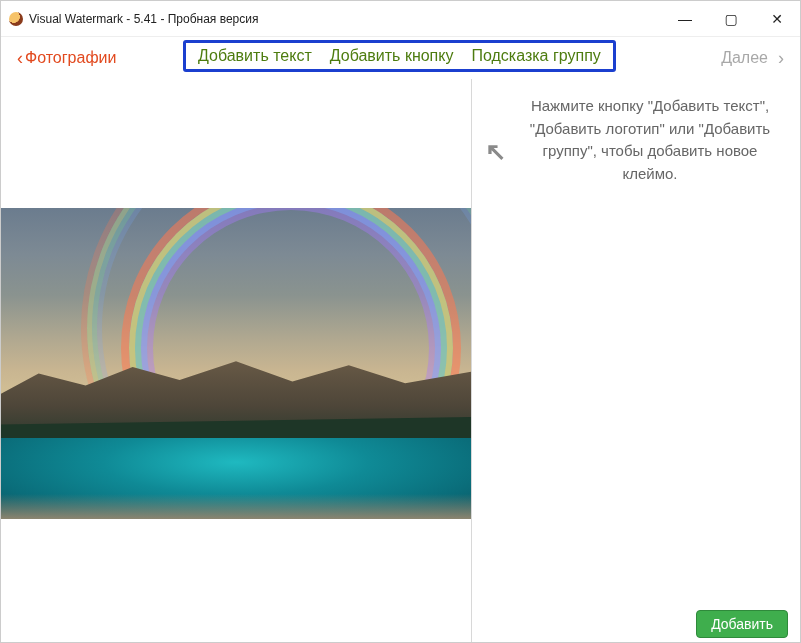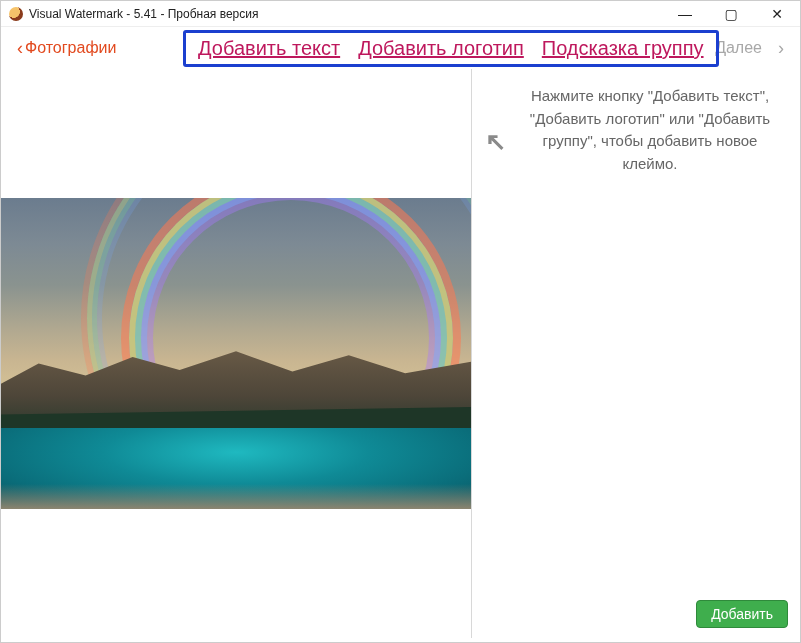--- a/index.html
+++ b/index.html
@@ -6,21 +6,21 @@
   body {
     font-family: "Segoe UI", Arial, sans-serif;
     background: #fff;
     width: 801px;
     height: 643px;
     overflow: hidden;
     border: 1px solid #ccc;
   }
   
   .titlebar {
-    height: 26px;
+    height: 36px;
     background: #fff;
     display: flex;
     align-items: center;
     padding-left: 8px;
     font-size: 12px;
     color: #222;
     border-bottom: 1px solid #eee;
   }
   .titlebar .app-icon {
     width: 14px; height: 14px;
@@ -59,32 +59,31 @@
     position: absolute;
     left: 182px;
     top: 3px;
     display: flex;
     gap: 18px;
     border: 3px solid #1b3fcf;
     padding: 4px 12px;
     border-radius: 3px;
   }
   .add-btn {
-    color: #be185d;
-    font-size: 20px;
+    color: #4d7c0f;
+    font-size: 16px;
     cursor: pointer;
     white-space: nowrap;
-    text-decoration: underline;
   }
   .next-btn {
     margin-left: auto;
     display: flex; align-items: center;
     color: #a8a8a8;
     font-size: 16px;
-    gap: 16px;
+    gap: 10px;
   }
   
   .main {
     display: flex;
     height: calc(100% - 30px - 42px);
     position: relative;
   }
   .preview-pane {
     width: 471px;
     min-width: 471px;
@@ -200,21 +199,21 @@
 </div>
 
 <div class="toolbar">
   <div class="back-btn">
     <span class="chev">‹</span>
     <span>Фотографии</span>
   </div>
 
   <div class="add-group">
     <span class="add-btn">Добавить текст</span>
-    <span class="add-btn">Добавить логотип</span>
+    <span class="add-btn">Добавить кнопку</span>
     <span class="add-btn">Подсказка группу</span>
   </div>
 
   <div class="next-btn">
     <span>Далее</span>
     <span class="chev">›</span>
   </div>
 </div>
 
 <div class="main">

